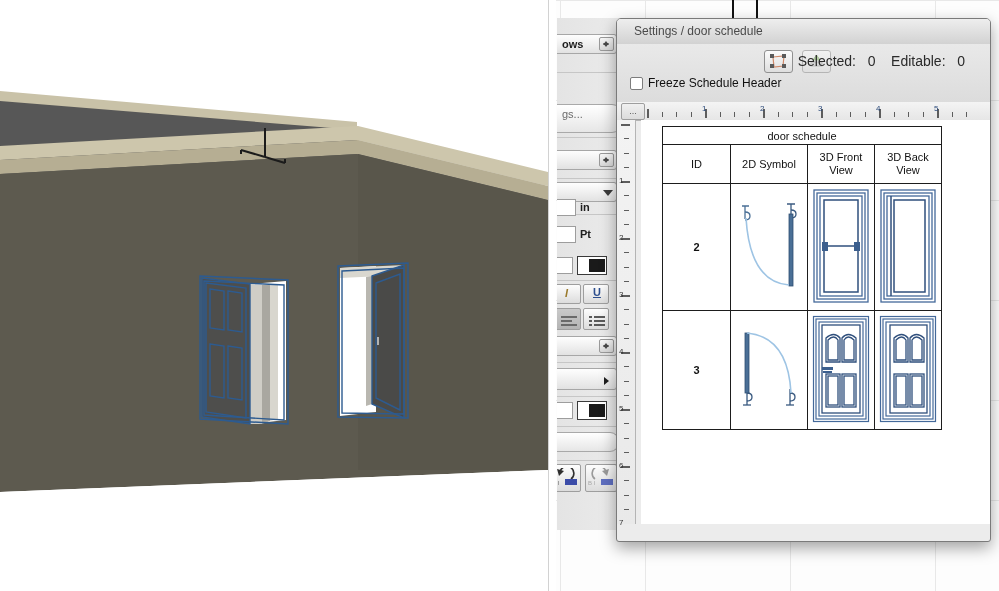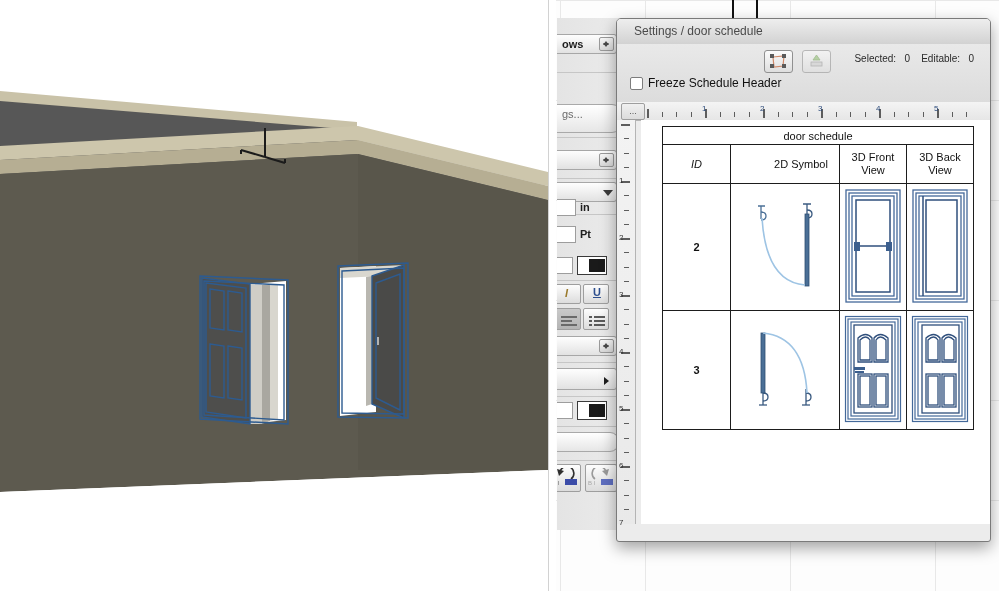--- a/index.html
+++ b/index.html
@@ -49,21 +49,21 @@
   .tbtn{position:absolute;background:linear-gradient(to bottom,#fcfcfc,#e0e0e0);
      border:1px solid #8e8e8e;border-radius:3px;}
   #hdr-opt{left:13px;top:7px;height:19px;padding:0 7px;display:flex;align-items:center;gap:5px;}
   #hdr-opt .lbl{font-size:11px;color:#111;white-space:nowrap;}
   #hdr-opt .ar{border-left:4px solid #222;border-top:3px solid transparent;border-bottom:3px solid transparent;}
   .icobtn{position:absolute;top:6px;width:27px;height:21px;
      background:linear-gradient(to bottom,#fbfbfb,#dedede);border:1px solid #909090;border-radius:3px;}
   #freeze{position:absolute;left:13px;top:32px;display:flex;align-items:center;gap:5px;}
   #freeze .box{width:11px;height:11px;background:#fff;border:1px solid #7d7d7d;border-radius:2px;}
   #freeze .lbl{font-size:12px;color:#111;white-space:nowrap;}
-  #counts{position:absolute;right:16px;top:9px;font-size:10px;color:#2a2a2a;white-space:nowrap;}
+  #counts{position:absolute;right:25px;top:9px;font-size:14px;color:#2a2a2a;white-space:nowrap;}
   #counts b{font-weight:normal;}
   #scheme{position:absolute;right:11px;top:28px;height:19px;padding:0 14px;
      display:flex;align-items:center;justify-content:center;
      background:linear-gradient(to bottom,#fdfdfd,#e4e4e4);border:1px solid #8d8d8d;border-radius:10px;
      font-size:11px;color:#0d0d0d;font-weight:bold;white-space:nowrap;}
   #hruler{position:absolute;left:0;top:83px;width:373px;height:18px;
      background:linear-gradient(to bottom,#f4f4f4,#e6e6e6);border-bottom:1px solid #b4b4b4;}
   #hr-corner{position:absolute;left:4px;top:1px;width:22px;height:15px;
      background:linear-gradient(to bottom,#f0f0f0,#dcdcdc);border:1px solid #9e9e9e;border-radius:2px;
      font-size:9px;color:#555;text-align:center;line-height:14px;}
@@ -429,24 +429,24 @@
   </div>
 
   <div id="canvas">
     <div id="sheet">
       <table class="sched">
         <tbody>
             <tr>
           <td class="ttl" colspan="4">door schedule</td>
         </tr>
         <tr>
-          <td class="hd" style="width:67px;font-style:italic;">
+          <td class="hd" style="width:67px;">
             <span>ID</span>
           </td>
-          <td class="hd" style="width:76px;padding-left:32px;">
+          <td class="hd" style="width:76px;">
             <span>2D Symbol</span>
           </td>
           <td class="hd" style="width:66px;">
             <span>3D Front</span><br>
             <span>View</span>
           </td>
           <td class="hd" style="width:66px;">
             <span>3D Back</span><br>
             <span>View</span>
           </td>

